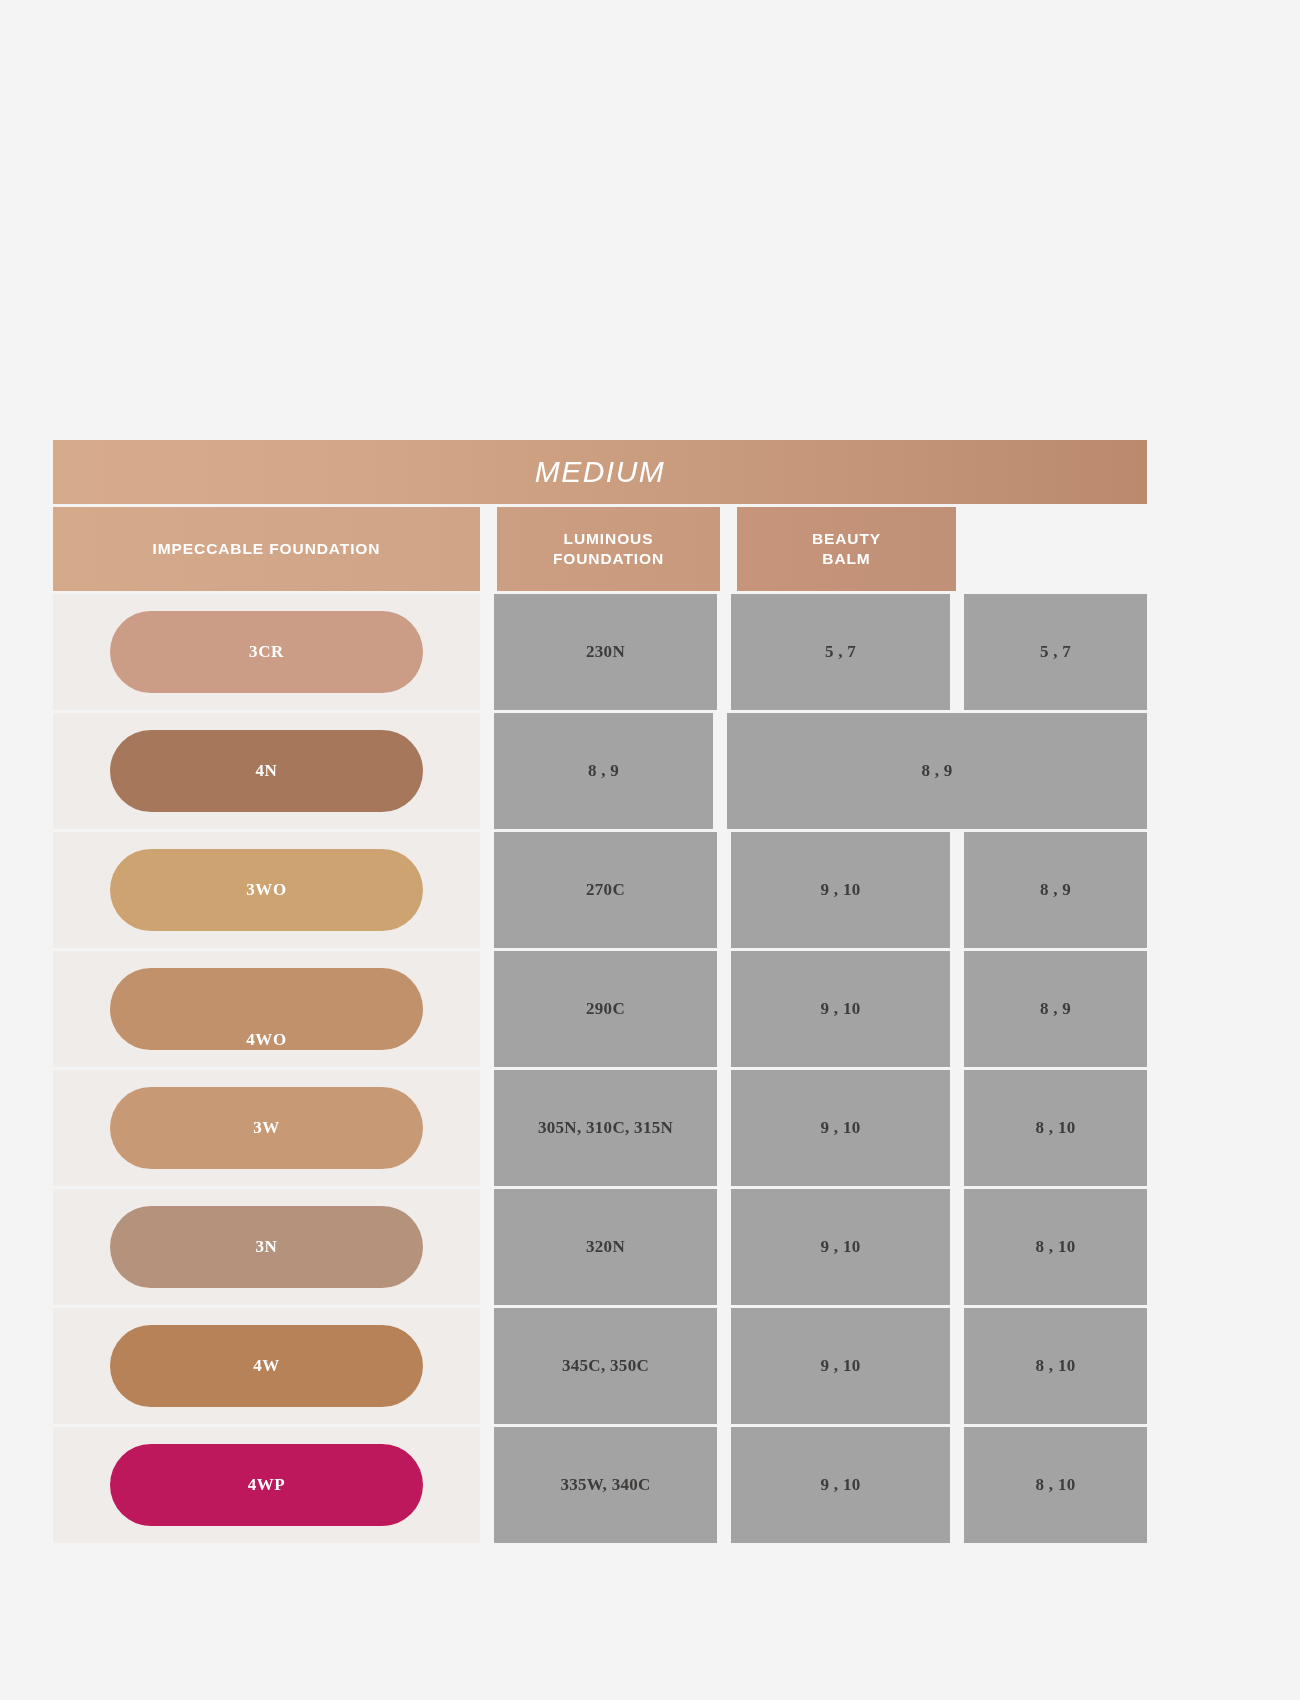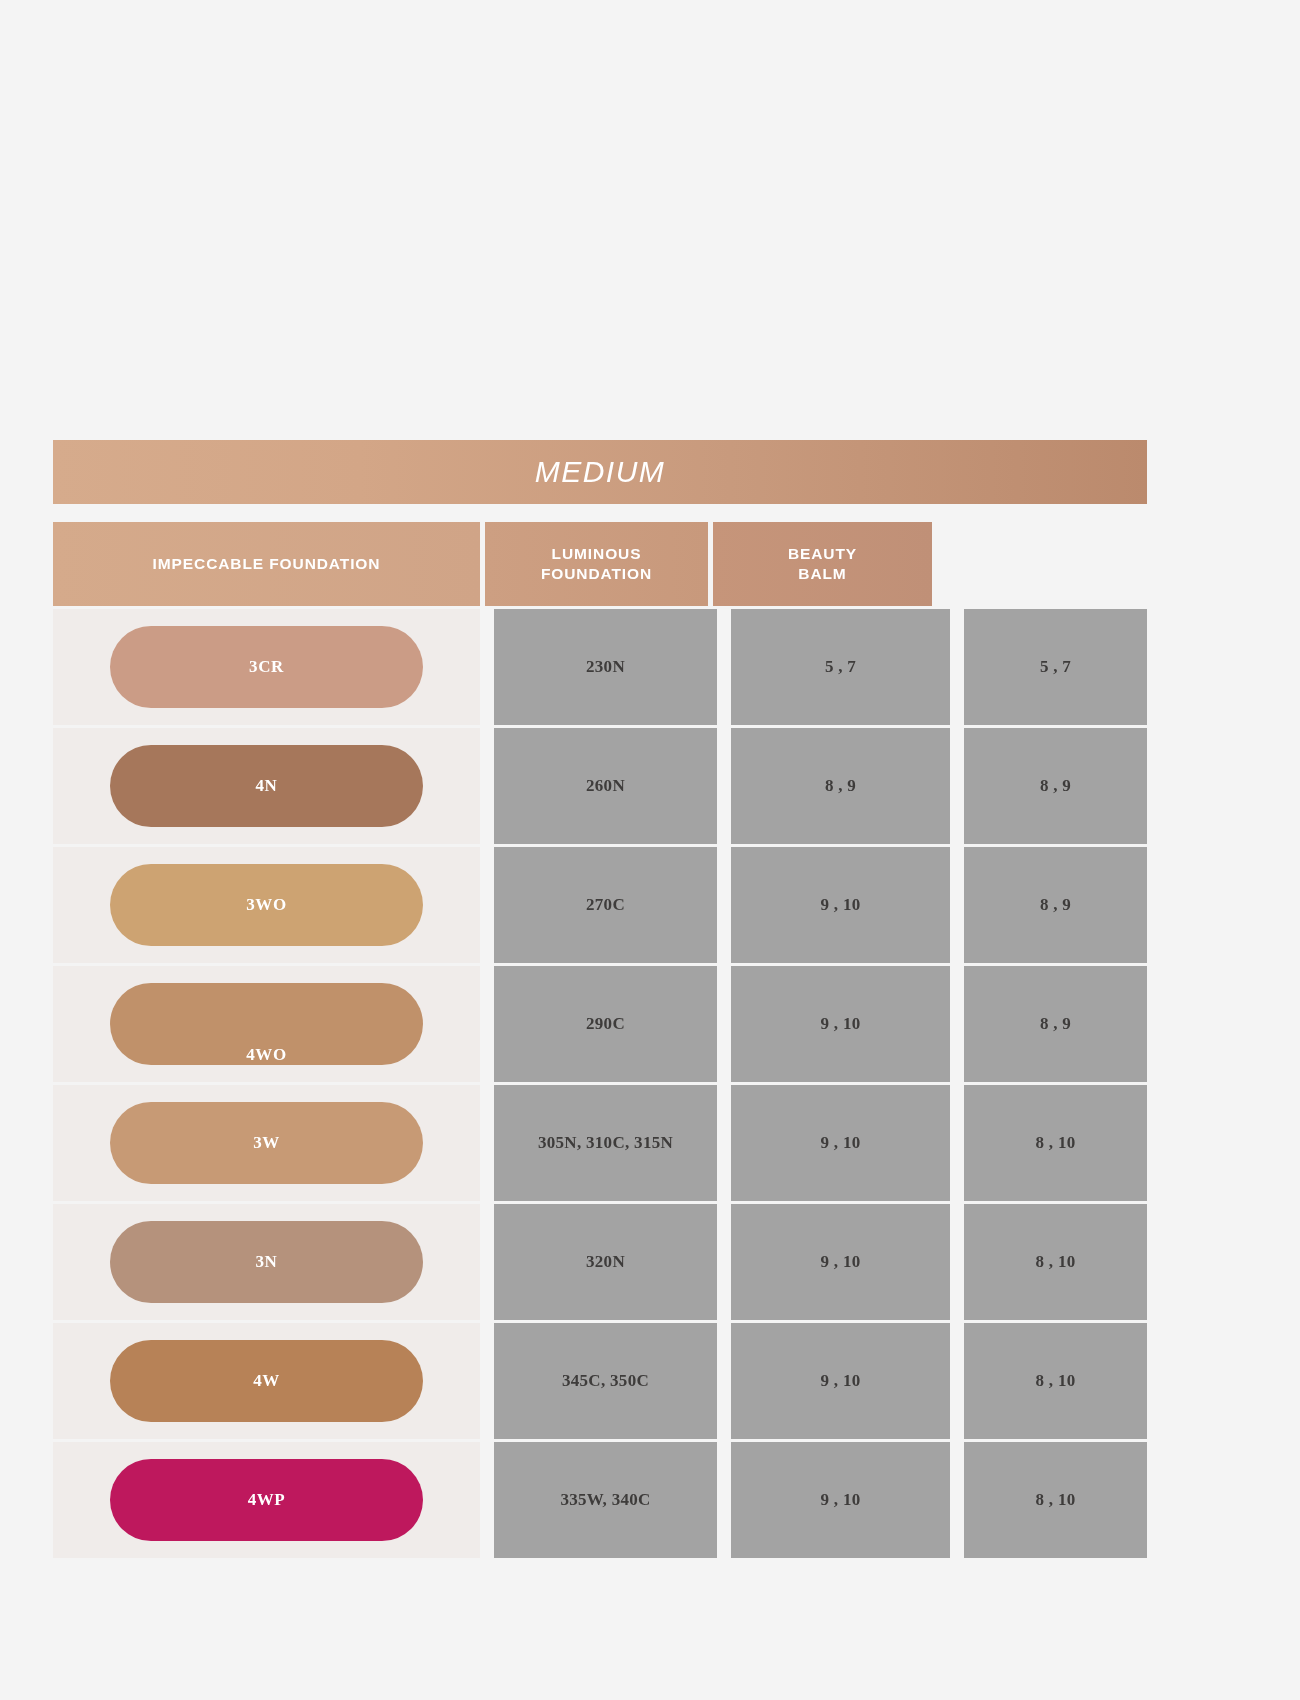--- a/index.html
+++ b/index.html
@@ -42,22 +42,22 @@
     font-style: italic;
     font-weight: 400;
     letter-spacing: 1.5px;
     text-align: center;
   }
 
   
   .head-row {
     display: flex;
     height: 84px;
-    margin-top: 18px;
-    gap: 5px;
+    margin-top: 3px;
+    gap: 17px;
   }
   .head-cell {
     display: flex;
     align-items: center;
     justify-content: center;
     text-align: center;
     color: #ffffff;
     font-size: 15.5px;
     font-weight: 700;
     letter-spacing: 0.9px;
@@ -156,23 +156,20 @@
           <div class="cell c-4">
             <span>5 , 7</span>
           </div>
         </div>
         <div class="body-row">
           <div class="swatch-cell">
             <div class="swatch-pill" style="background: rgb(166, 119, 91);">
               <span>4N</span>
             </div>
           </div>
-          <div class="cell c-2">
-            <span>260N</span>
-          </div>
           <div class="cell c-3">
             <span>8 , 9</span>
           </div>
           <div class="cell c-4">
             <span>8 , 9</span>
           </div>
         </div>
         <div class="body-row">
           <div class="swatch-cell">
             <div class="swatch-pill" style="background: rgb(205, 163, 114);">

